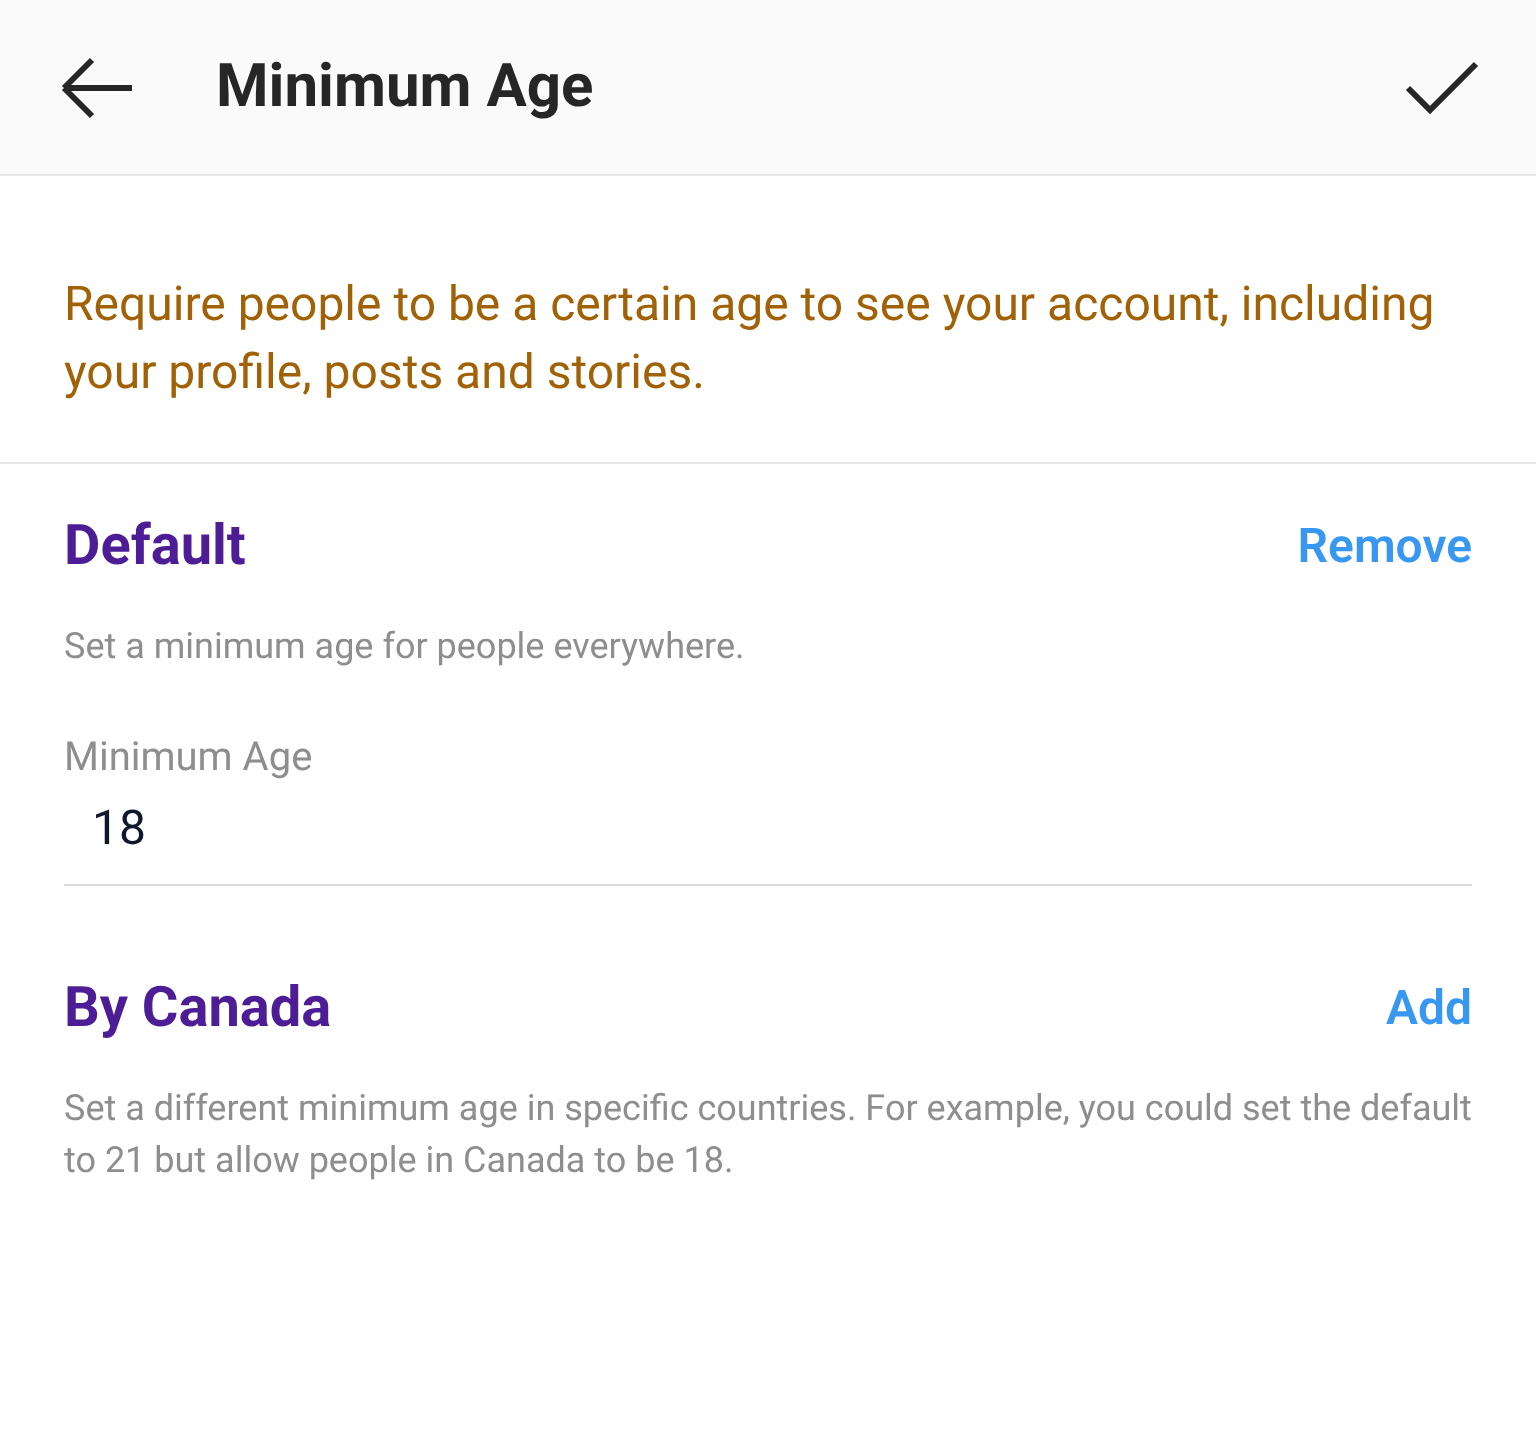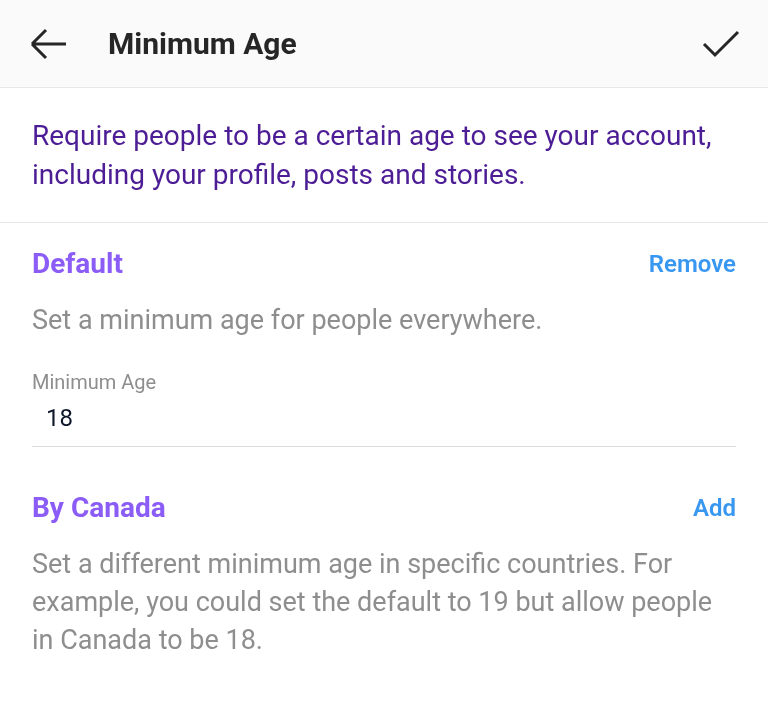--- a/index.html
+++ b/index.html
@@ -43,46 +43,47 @@
       justify-content: center;
       width: 48px;
       height: 48px;
       cursor: pointer;
     }
     .description-section {
       padding: 28px 32px 28px 32px;
       border-bottom: 1px solid #e8e8e8;
     }
     .description-text {
-      font-size: 28px;
+      font-size: 24px;
       line-height: 1.4;
-      color: #4c1d95;
+      color: #a16207;
+      margin-top: 20px;
     }
     .section {
       padding: 24px 32px 0 32px;
     }
     .section-header {
       display: flex;
       justify-content: space-between;
       align-items: center;
       margin-bottom: 22px;
     }
     .section-title {
       font-size: 28px;
       font-weight: 700;
-      color: #8b5cf6;
+      color: #4c1d95;
     }
     .action-link {
       font-size: 24px;
       font-weight: 600;
       color: #3897f0;
       cursor: pointer;
     }
     .section-subtitle {
-      font-size: 27px;
+      font-size: 18px;
       color: #8e8e8e;
       line-height: 1.4;
       margin-bottom: 30px;
     }
     .field-label {
       font-size: 20px;
       color: #8e8e8e;
       margin-bottom: 10px;
     }
     .field-value-row {
@@ -131,14 +132,14 @@
   <div class="field-value-row">
     <div class="field-value">18</div>
   </div>
 </div>
 
 <div class="country-section">
   <div class="section-header">
     <div class="section-title">By Canada</div>
     <div class="action-link">Add</div>
   </div>
-  <div class="section-subtitle">Set a different minimum age in specific countries. For example, you could set the default to 19 but allow people in Canada to be 18.</div>
+  <div class="section-subtitle">Set a different minimum age in specific countries. For example, you could set the default to 21 but allow people in Canada to be 18.</div>
 </div>
 
 </body></html>

